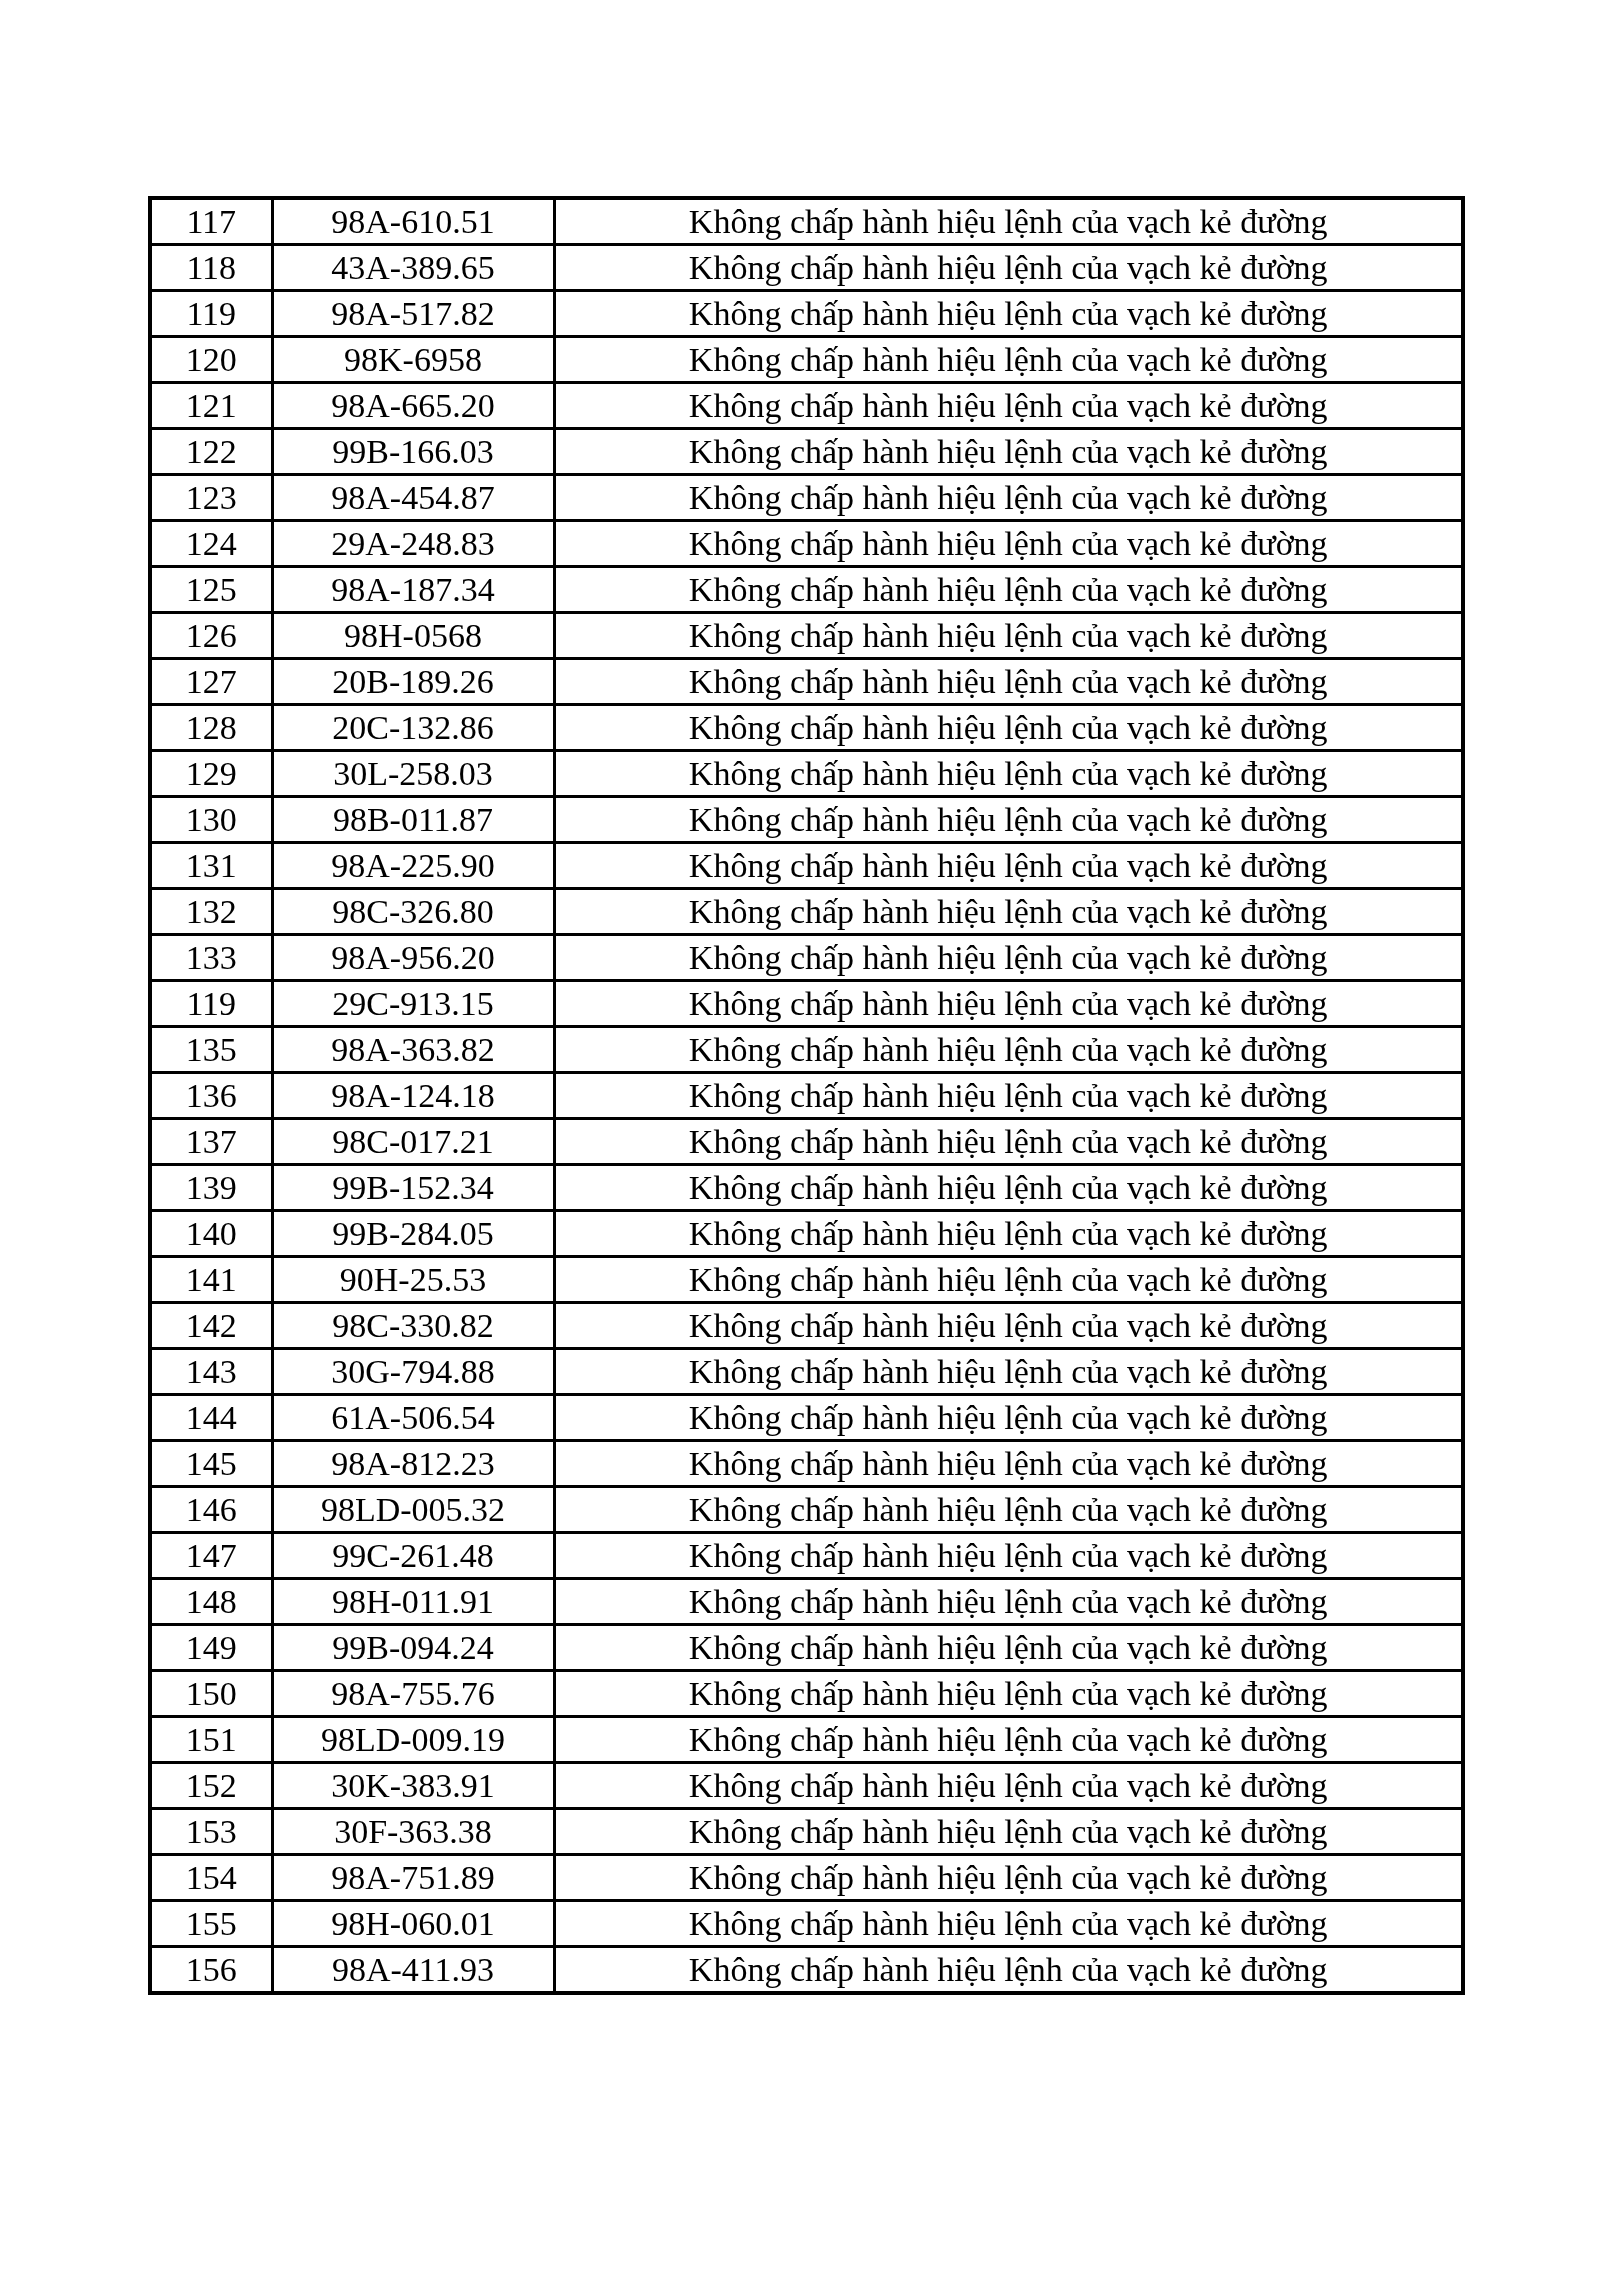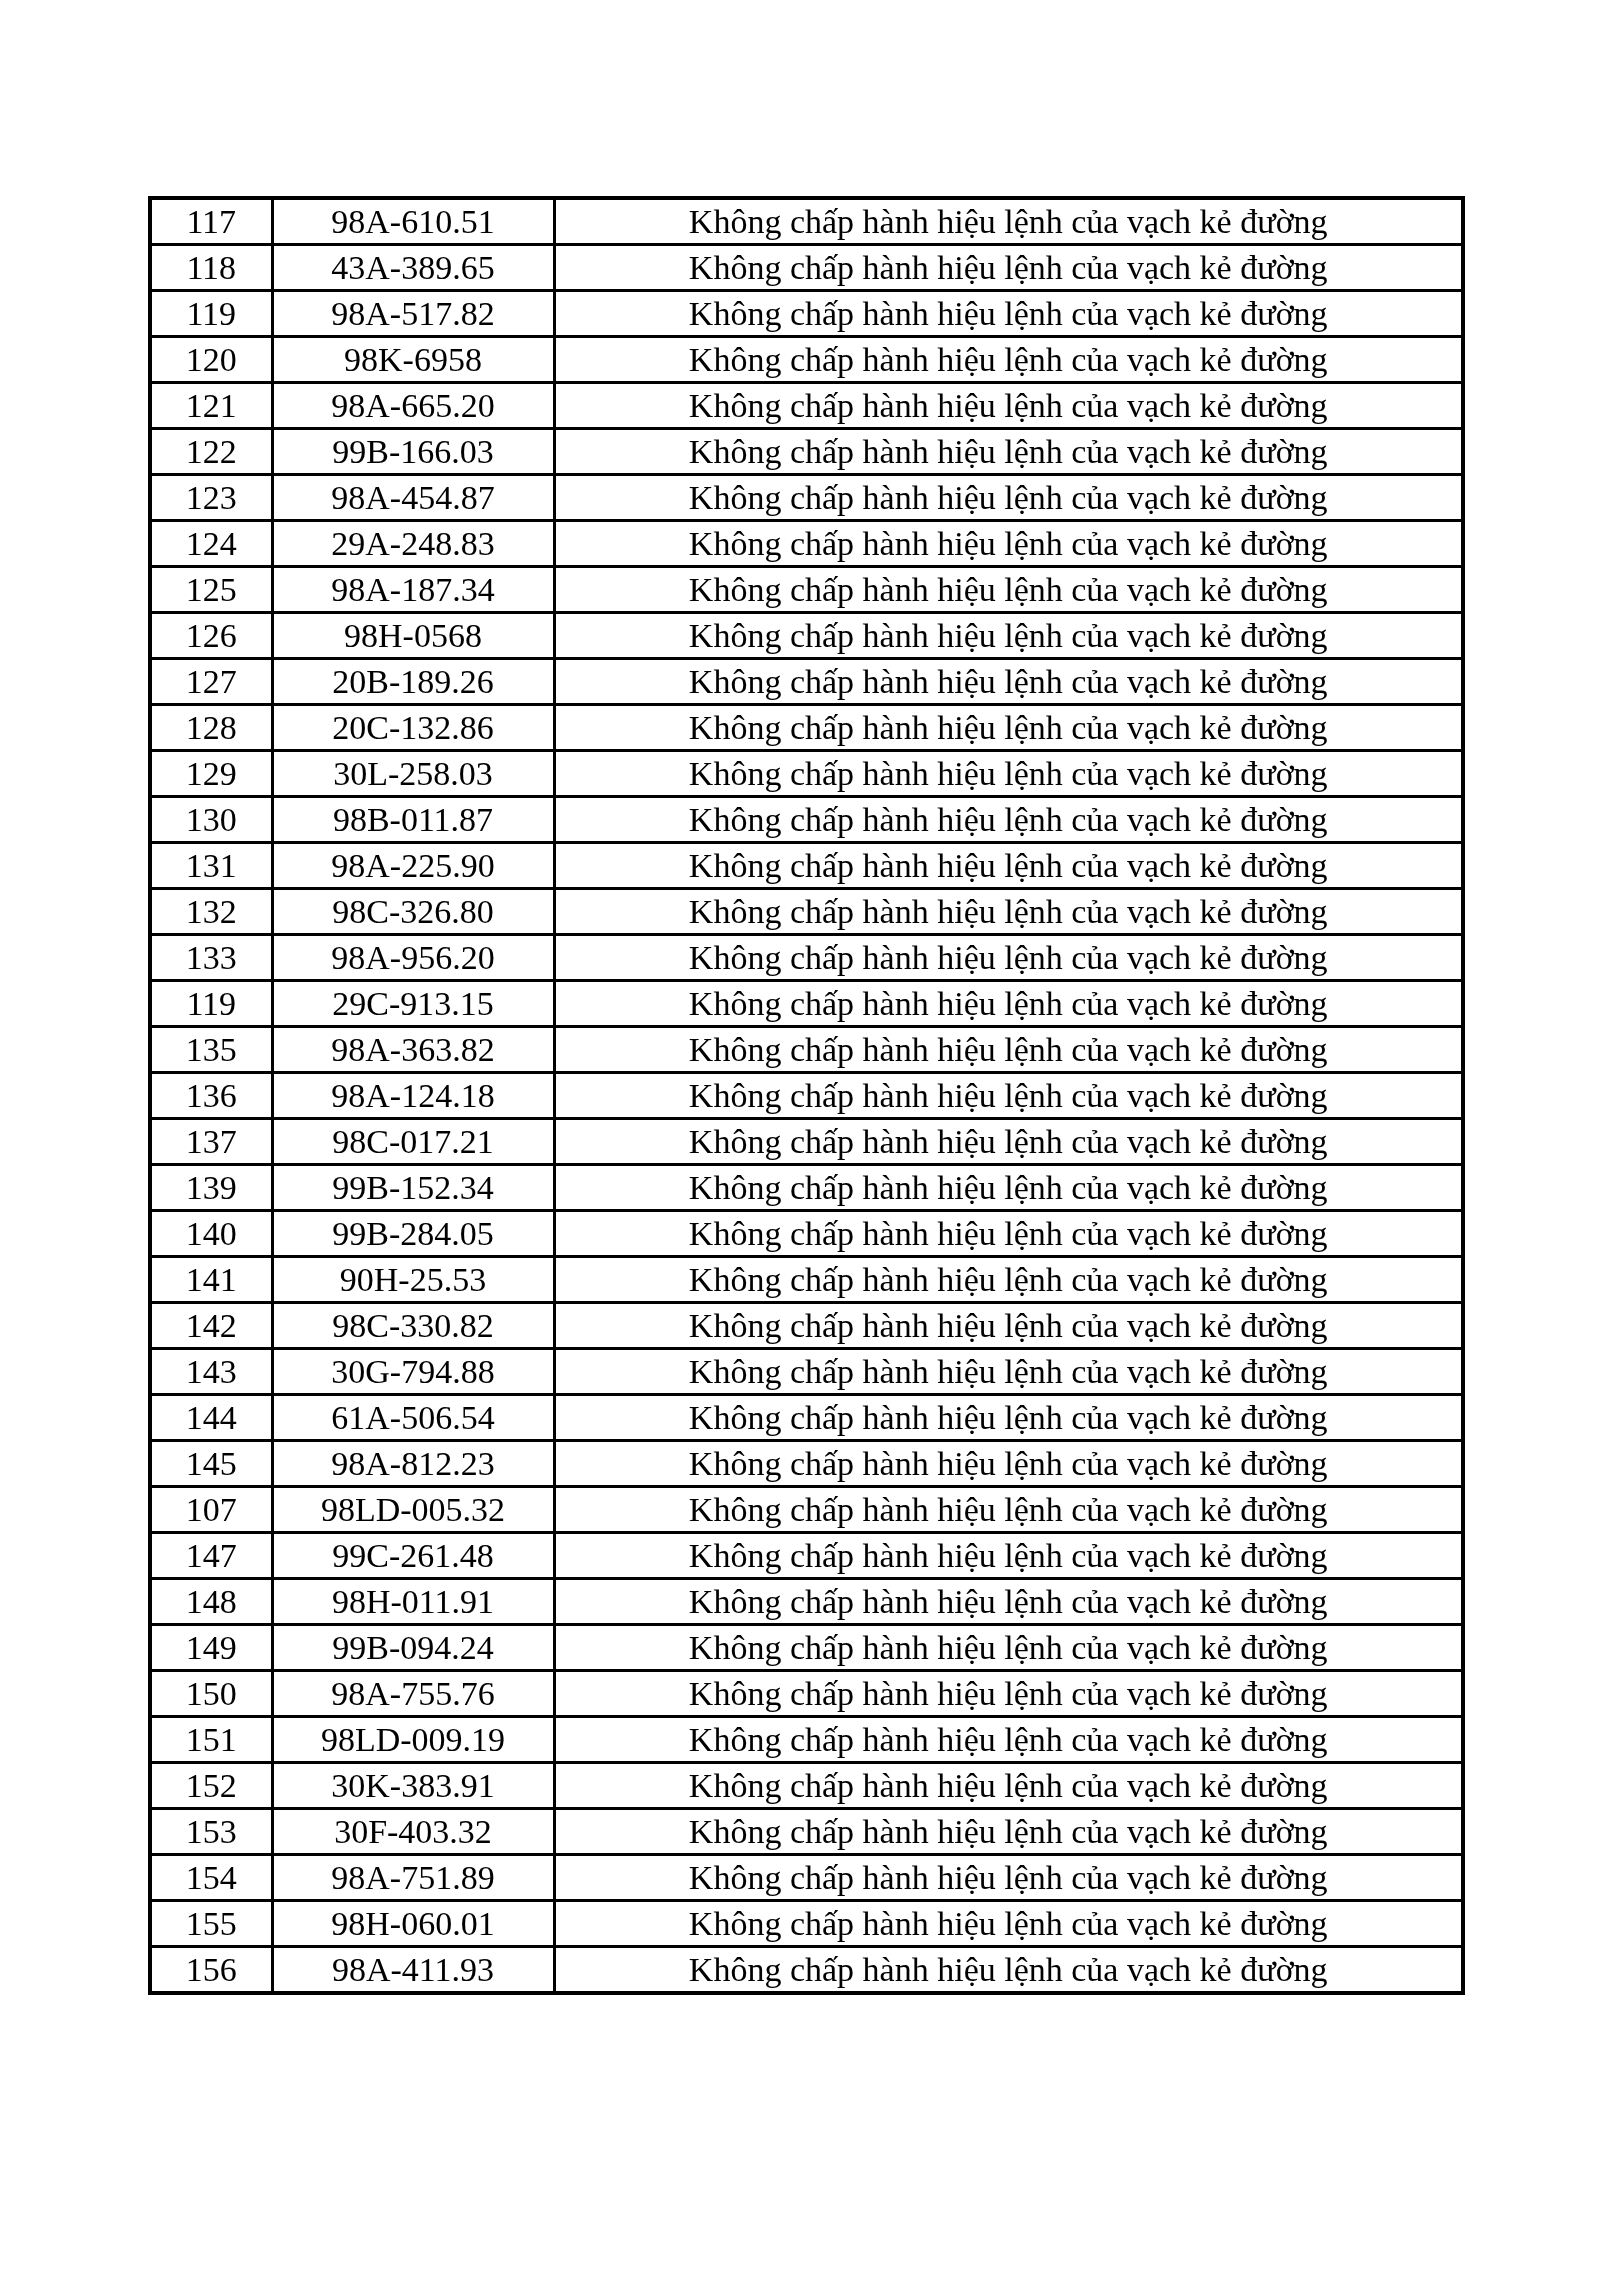--- a/index.html
+++ b/index.html
@@ -219,21 +219,21 @@
     <td>Không chấp hành hiệu lệnh của vạch kẻ đường</td>
   </tr>
 
   <tr>
     <td>145</td>
     <td>98A-812.23</td>
     <td>Không chấp hành hiệu lệnh của vạch kẻ đường</td>
   </tr>
 
   <tr>
-    <td>107</td>
+    <td>146</td>
     <td>98LD-005.32</td>
     <td>Không chấp hành hiệu lệnh của vạch kẻ đường</td>
   </tr>
 
   <tr>
     <td>147</td>
     <td>99C-261.48</td>
     <td>Không chấp hành hiệu lệnh của vạch kẻ đường</td>
   </tr>
 
@@ -262,21 +262,21 @@
   </tr>
 
   <tr>
     <td>152</td>
     <td>30K-383.91</td>
     <td>Không chấp hành hiệu lệnh của vạch kẻ đường</td>
   </tr>
 
   <tr>
     <td>153</td>
-    <td>30F-403.32</td>
+    <td>30F-363.38</td>
     <td>Không chấp hành hiệu lệnh của vạch kẻ đường</td>
   </tr>
 
   <tr>
     <td>154</td>
     <td>98A-751.89</td>
     <td>Không chấp hành hiệu lệnh của vạch kẻ đường</td>
   </tr>
 
   <tr>

